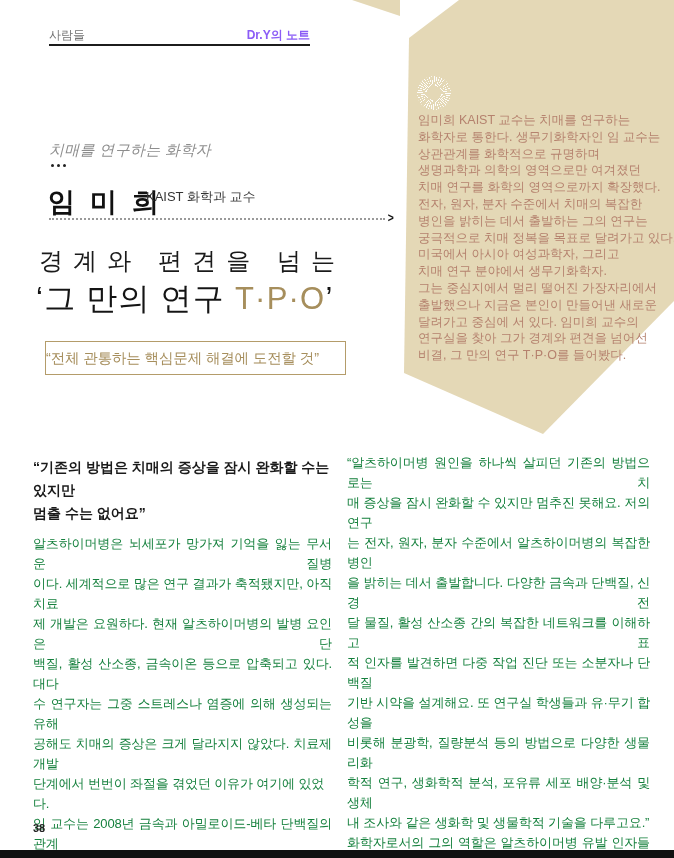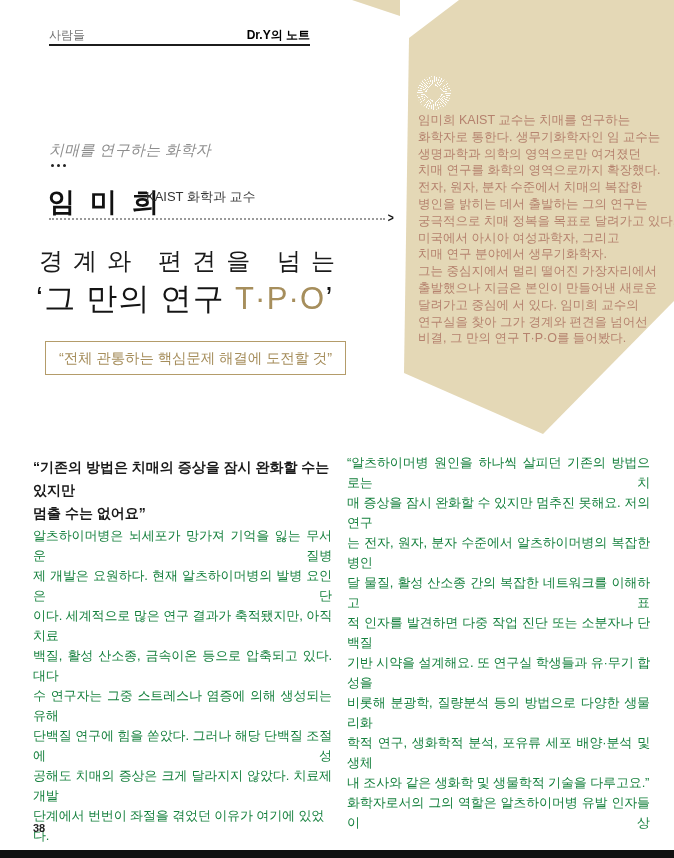--- a/index.html
+++ b/index.html
@@ -14,55 +14,55 @@
   
   .shape-layer{position:absolute;inset:0;pointer-events:none;}
   .beige-main{position:absolute;inset:0;background:#e4d8b6;
     clip-path:polygon(459px 0, 674px 0, 674px 301px, 543px 434px, 404px 373px, 409px 38px);}
   .beige-corner{position:absolute;inset:0;background:#e4d8b6;
     clip-path:polygon(352px 0, 400px 0, 400px 16px);}
 
   
   .hdr{left:49px;top:27px;width:261px;height:16px;}
   .hdr .l{position:absolute;left:0;top:0;font-size:12px;font-weight:normal;color:#737373;}
-  .hdr .r{position:absolute;right:0;top:0;font-size:12px;font-weight:bold;color:#000000;padding-left:40px;}
+  .hdr .r{position:absolute;right:0;top:0;font-size:12px;font-weight:bold;color:#8b5cf6;padding-left:40px;}
   .hdr-rule{left:49px;top:44px;width:261px;height:0;border-top:2px solid #1c1c1c;}
 
   
   .kicker{left:49px;top:141px;font-size:15px;color:#8d8d8d;letter-spacing:.02em;font-style:italic;}
   .dots{left:51px;top:164px;display:flex;gap:3px;}
   .dots i{width:3px;height:3px;border-radius:50%;background:#222;display:block;}
   .name{left:48px;top:184px;font-size:27px;font-weight:800;color:#111;letter-spacing:.14em;}
   .prof{left:146px;top:188px;font-size:13px;color:#333;}
 
   .dotrule{left:49px;top:218px;width:336px;height:0;border-top:2px dotted #9a9a9a;}
   .dotrule-arrow{left:387px;top:210px;font-size:13px;font-weight:bold;color:#111;transform:scaleX(.8);}
 
   
   .head1{left:39px;top:245px;font-size:24px;color:#1a1a1a;letter-spacing:.42em;white-space:nowrap;}
   .head2{left:36px;top:278px;font-size:31px;font-weight:400;color:#141414;letter-spacing:.04em;white-space:nowrap;}
   .head2 .accent{color:#a68e5c;}
 
   .quotebox{left:45px;top:341px;width:299px;height:32px;border:1px solid #b49c6a;
-    display:flex;align-items:center;justify-content:center;}
+    display:flex;align-items:center;}
   .quotebox span{font-size:14.5px;color:#a68e5c;letter-spacing:-.01em;white-space:nowrap;}
 
   
   .sunburst{left:417px;top:76px;width:34px;height:34px;border-radius:50%;
     background:repeating-conic-gradient(rgba(255,255,255,.95) 0deg 2.5deg, rgba(255,255,255,0) 2.5deg 9deg);}
   .sunburst::after{content:"";position:absolute;left:10px;top:10px;width:14px;height:14px;border-radius:50%;background:#e4d8b6;}
   .sidebar{left:418px;top:112px;width:235px;}
   .sidebar .line{font-size:12.5px;line-height:16.8px;color:#b5826e;white-space:nowrap;}
 
   
   .col{position:absolute;top:456px;}
   .col-left{left:33px;width:299px;}
   .col-right{left:347px;width:303px;}
   .col .hline{font-size:14px;line-height:23px;font-weight:800;color:#1a1a1a;}
-  .col .hgroup{margin-bottom:1px;}
+  .col .hgroup{margin-bottom:9px;}
   .col .line{font-size:13px;line-height:20px;color:#15803d;letter-spacing:-.01em;}
   .col .line.just{text-align:justify;text-align-last:justify;}
   .col-right{top:453px;}
 
   .pageno{left:33px;top:822px;font-size:11px;font-weight:bold;color:#222;}
   .footbar{left:0;top:850px;width:674px;height:8px;background:#101010;}
 </style>
 </head>
 <body>
 
@@ -93,20 +93,21 @@
 <div class="abs head2"><span>‘그 만의 연구 </span><span class="accent">T·P·O</span><span>’</span></div>
 
 <div class="abs quotebox">
   <span>“전체 관통하는 핵심문제 해결에 도전할 것”</span>
 </div>
 
 <div class="abs sunburst"></div>
 <div class="abs sidebar">
     <div class="line">임미희 KAIST 교수는 치매를 연구하는</div>
     <div class="line">화학자로 통한다. 생무기화학자인 임 교수는</div>
+    <div class="line">상관관계를 화학적으로 규명하며</div>
     <div class="line">생명과학과 의학의 영역으로만 여겨졌던</div>
     <div class="line">치매 연구를 화학의 영역으로까지 확장했다.</div>
     <div class="line">전자, 원자, 분자 수준에서 치매의 복잡한</div>
     <div class="line">병인을 밝히는 데서 출발하는 그의 연구는</div>
     <div class="line">궁극적으로 치매 정복을 목표로 달려가고 있다.</div>
     <div class="line">미국에서 아시아 여성과학자, 그리고</div>
     <div class="line">치매 연구 분야에서 생무기화학자.</div>
     <div class="line">그는 중심지에서 멀리 떨어진 가장자리에서</div>
     <div class="line">출발했으나 지금은 본인이 만들어낸 새로운</div>
     <div class="line">달려가고 중심에 서 있다. 임미희 교수의</div>
@@ -114,37 +115,37 @@
     <div class="line">비결, 그 만의 연구 T·P·O를 들어봤다.</div>
   </div>
 
 <div class="col col-left">
   <div class="hgroup">
       <div class="hline">“기존의 방법은 치매의 증상을 잠시 완화할 수는 있지만</div>
       <div class="hline">멈출 수는 없어요”</div>
     </div>
   <div>
       <div class="line just">알츠하이머병은 뇌세포가 망가져 기억을 잃는 무서운 질병</div>
+      <div class="line just">이다. 세계적으로 많은 연구 결과가 축적됐지만, 아직 치료</div>
       <div class="line just">제 개발은 요원하다. 현재 알츠하이머병의 발병 요인은 단</div>
-      <div class="line just">이다. 세계적으로 많은 연구 결과가 축적됐지만, 아직 치료</div>
       <div class="line just">백질, 활성 산소종, 금속이온 등으로 압축되고 있다. 대다</div>
       <div class="line just">수 연구자는 그중 스트레스나 염증에 의해 생성되는 유해</div>
-      <div class="line just">단백질 연구에 힘을 쏟았다. 그러나 해당 단백질 조절에 성</div>
       <div class="line just">공해도 치매의 증상은 크게 달라지지 않았다. 치료제 개발</div>
       <div class="line">단계에서 번번이 좌절을 겪었던 이유가 여기에 있었다.</div>
     </div>
   <div>
       <div class="line just">임 교수는 2008년 금속과 아밀로이드-베타 단백질의 관계</div>
     </div>
 </div>
 <div class="col col-right">
   <div>
       <div class="line just">“알츠하이머병 원인을 하나씩 살피던 기존의 방법으로는 치</div>
       <div class="line just">매 증상을 잠시 완화할 수 있지만 멈추진 못해요. 저의 연구</div>
       <div class="line just">는 전자, 원자, 분자 수준에서 알츠하이머병의 복잡한 병인</div>
+      <div class="line just">을 밝히는 데서 출발합니다. 다양한 금속과 단백질, 신경 전</div>
       <div class="line just">달 물질, 활성 산소종 간의 복잡한 네트워크를 이해하고 표</div>
       <div class="line just">적 인자를 발견하면 다중 작업 진단 또는 소분자나 단백질</div>
       <div class="line just">기반 시약을 설계해요. 또 연구실 학생들과 유·무기 합성을</div>
       <div class="line just">비롯해 분광학, 질량분석 등의 방법으로 다양한 생물리화</div>
       <div class="line just">학적 연구, 생화학적 분석, 포유류 세포 배양·분석 및 생체</div>
       <div class="line">내 조사와 같은 생화학 및 생물학적 기술을 다루고요.”</div>
     </div>
   <div>
       <div class="line just">화학자로서의 그의 역할은 알츠하이머병 유발 인자들이 상</div>
     </div>

